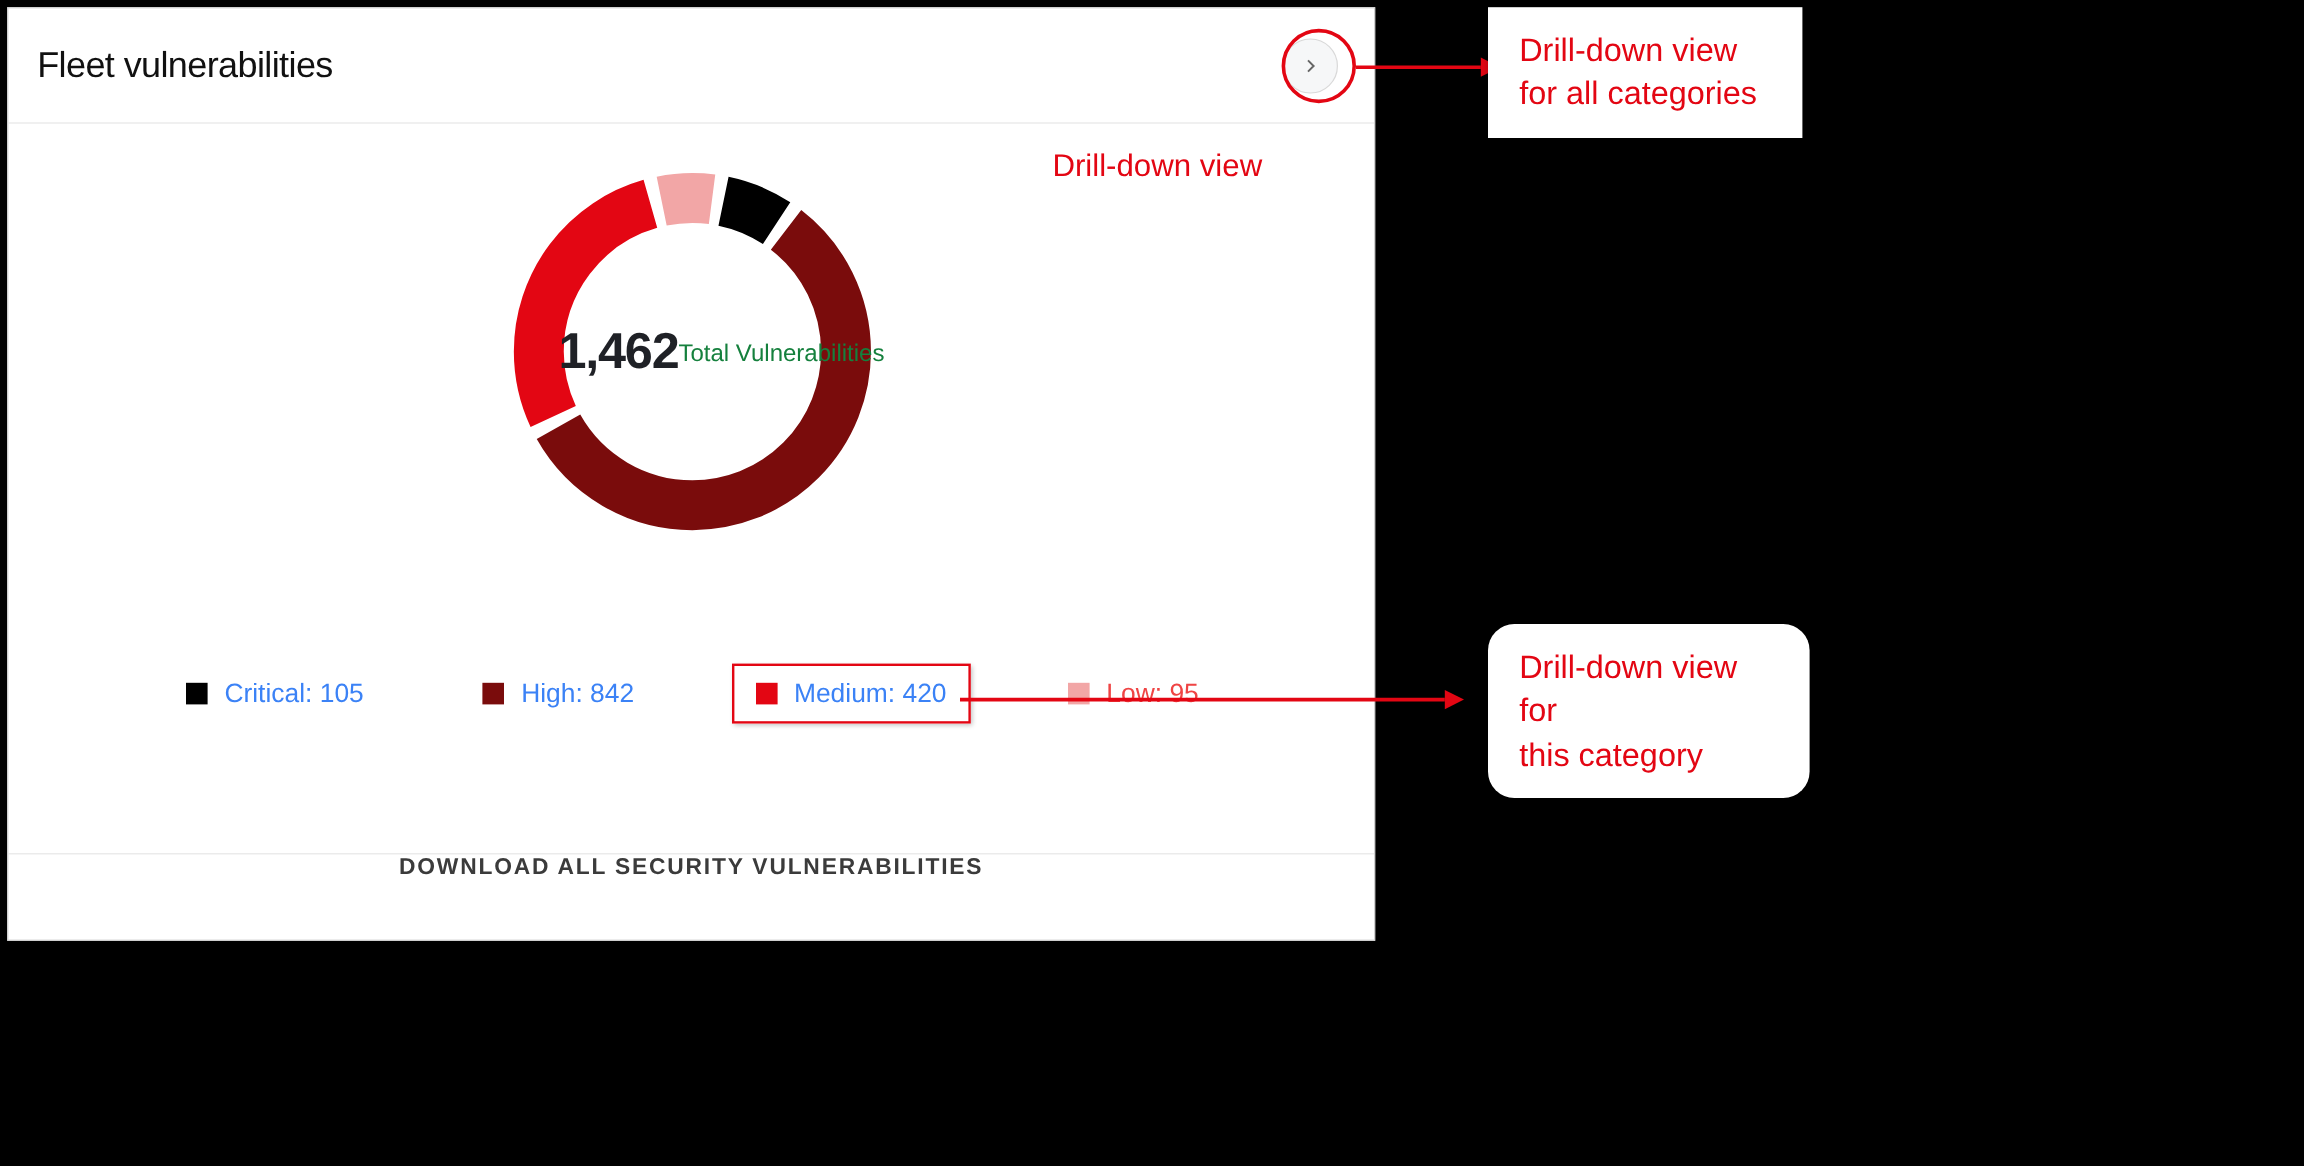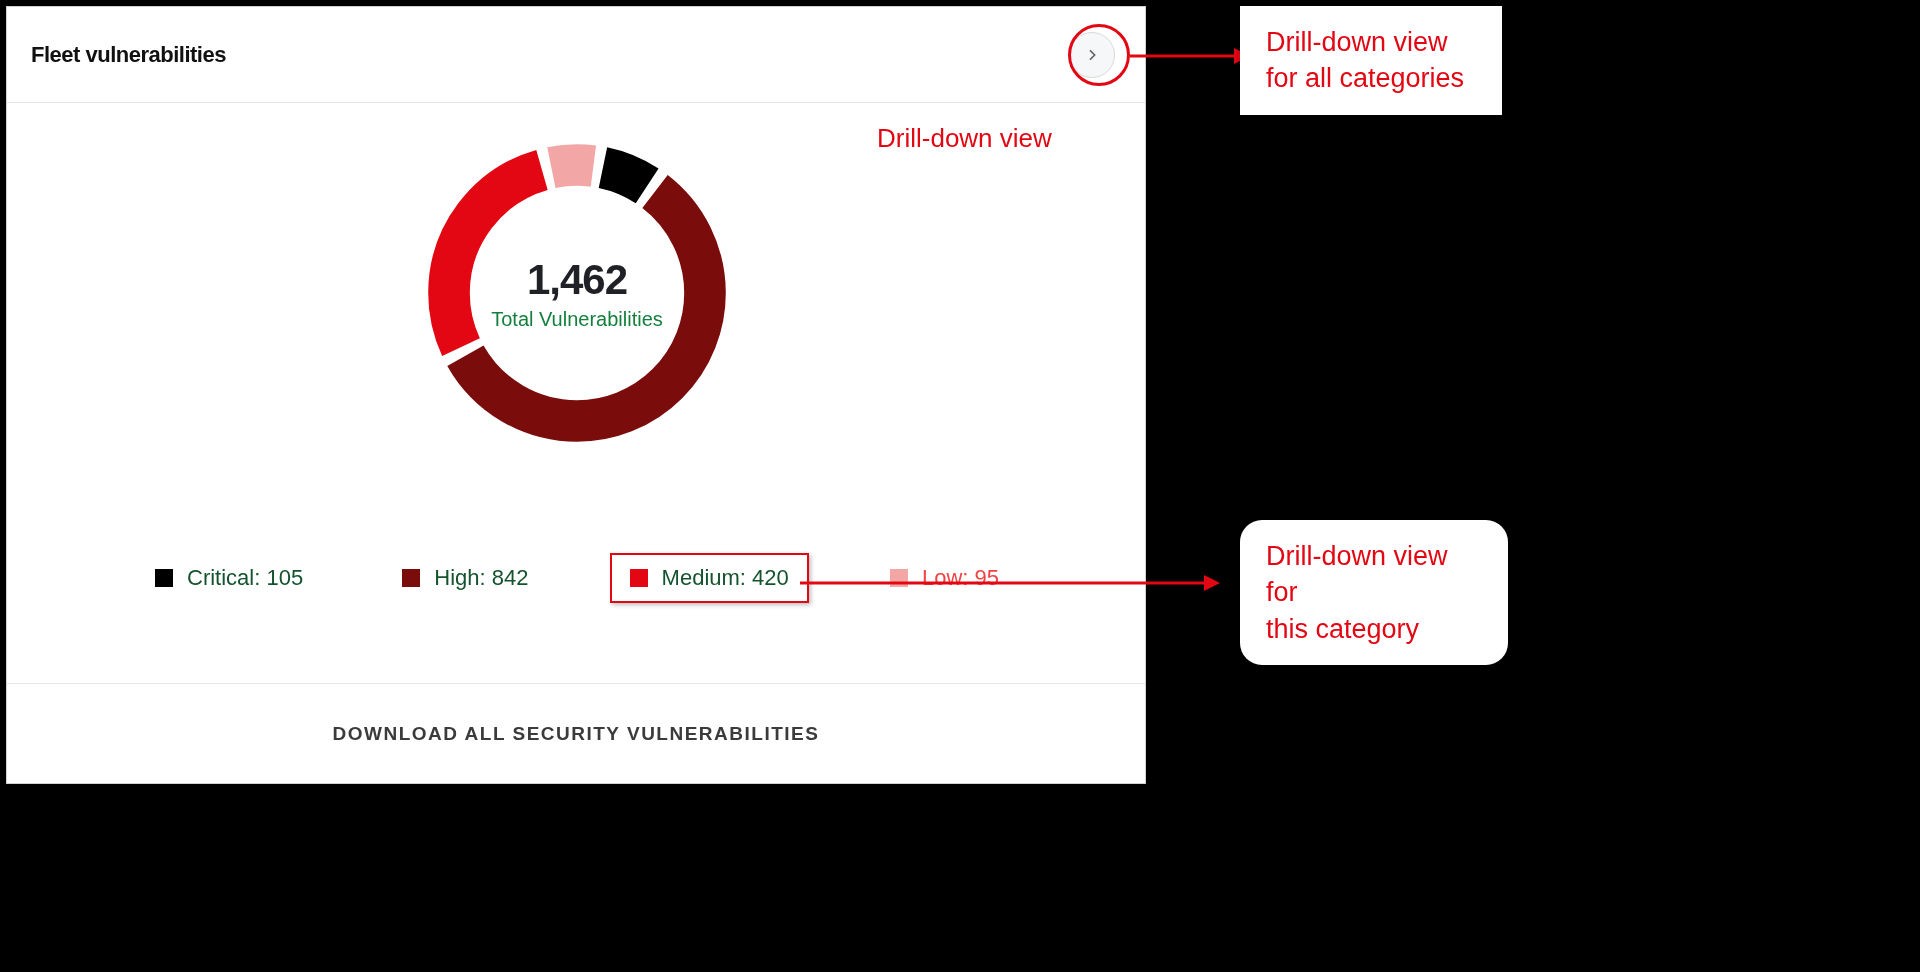--- a/index.html
+++ b/index.html
@@ -30,22 +30,22 @@
 
   .card-header {
     height: 96px;
     border-bottom: 1px solid #e6e6e6;
     display: flex;
     align-items: center;
     justify-content: space-between;
     padding: 0 24px 0 24px;
   }
   .card-title {
-    font-size: 22px;
-    font-weight: 700;
+    font-size: 30px;
+    font-weight: 400;
     letter-spacing: -0.5px;
     color: #111;
   }
   .drill-btn {
     width: 46px; height: 46px;
     border-radius: 50%;
     background: #f6f7f8;
     border: 1px solid #d9d9d9;
     display: flex; align-items: center; justify-content: center;
     cursor: pointer;
@@ -68,54 +68,54 @@
 
   .donut-wrap {
     position: absolute;
     left: 410px; top: 30px;
     width: 320px; height: 320px;
   }
   .donut-wrap svg { width: 100%; height: 100%; transform: rotate(-90deg); }
   .donut-center {
     position: absolute;
     left: 0; top: 0; width: 100%; height: 100%;
-    display: flex; flex-direction: column; align-items: center; justify-content: center;
+    display: flex; flex-direction: row; align-items: center; justify-content: flex-end;
     pointer-events: none;
   }
   .donut-number { font-size: 42px; font-weight: 800; color: #1f2126; letter-spacing: -1px; }
   .donut-label  { font-size: 20px; color: #15803d; margin-top: 4px; }
 
   .legend {
     position: absolute;
     left: 130px; top: 450px;
     width: 880px;
     display: flex;
     justify-content: space-between;
   }
   .legend-item {
     display: flex; align-items: center;
-    font-size: 22px; color: #14532d;
+    font-size: 22px; color: #3b82f6;
     cursor: pointer;
     padding: 10px 18px;
   }
   .legend-item.low-item { color: #ef4444; }
   .swatch { width: 18px; height: 18px; margin-right: 14px; }
 
   .legend-item.highlighted {
     border: 2px solid #e30613;
     box-shadow: 2px 2px 4px rgba(0,0,0,0.25);
     justify-content: flex-end;
   }
 
   .card-footer {
     position: absolute;
     left: 0; right: 0; bottom: 0;
-    height: 100px;
+    height: 72px;
     border-top: 1px solid #e6e6e6;
-    display: flex; align-items: center; justify-content: center;
+    display: flex; justify-content: center;
   }
   .download-link {
     font-size: 19px;
     font-weight: 800;
     letter-spacing: 1.5px;
     color: #3b3b3b;
     cursor: pointer;
   }
 
   .inline-annot {

